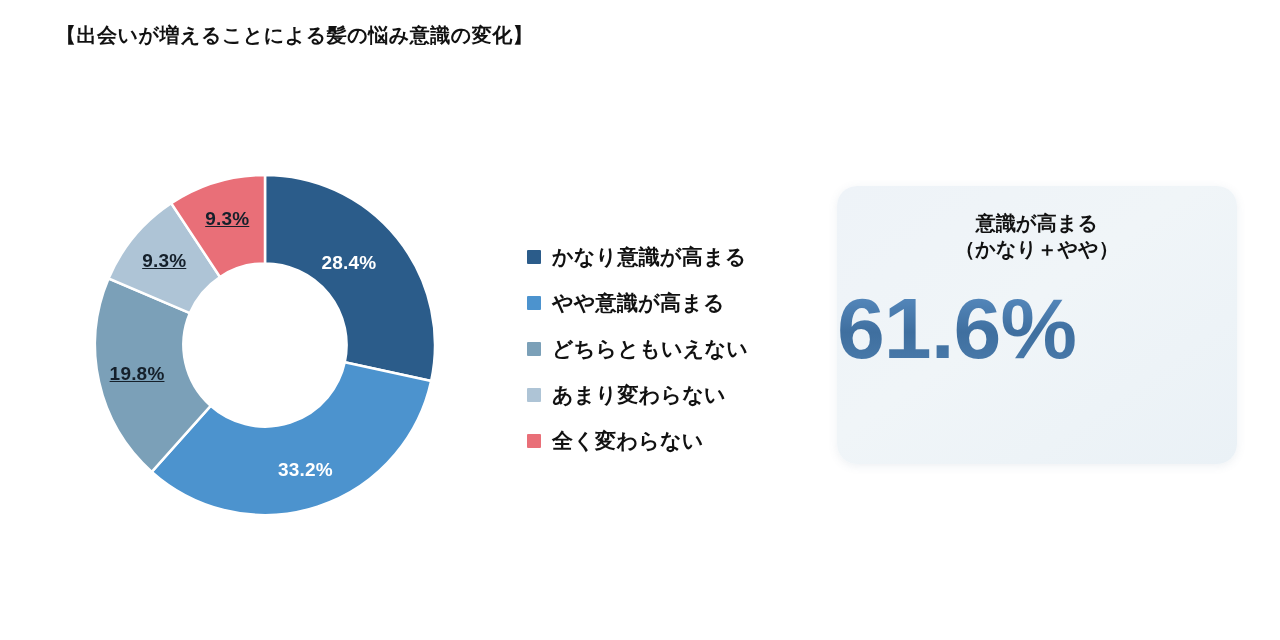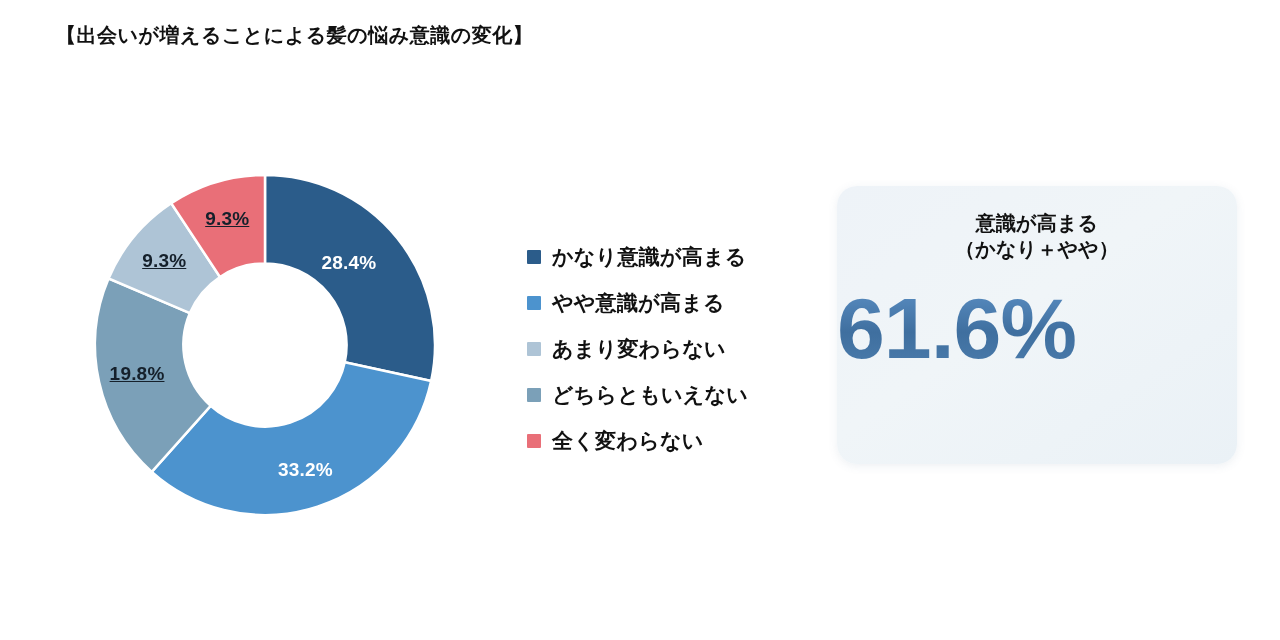--- a/index.html
+++ b/index.html
@@ -145,26 +145,26 @@
 <div id="legend">
     <div class="legend-row">
       <span class="legend-swatch" style="background: rgb(43, 92, 138);"></span>
       <span class="legend-label">かなり意識が高まる</span>
     </div>
     <div class="legend-row">
       <span class="legend-swatch" style="background: rgb(76, 147, 206);"></span>
       <span class="legend-label">やや意識が高まる</span>
     </div>
     <div class="legend-row">
+      <span class="legend-swatch" style="background: rgb(123, 160, 184);"></span>
+      <span class="legend-label">どちらともいえない</span>
+    </div>
+    <div class="legend-row">
       <span class="legend-swatch" style="background: rgb(174, 196, 214);"></span>
       <span class="legend-label">あまり変わらない</span>
-    </div>
-    <div class="legend-row">
-      <span class="legend-swatch" style="background: rgb(123, 160, 184);"></span>
-      <span class="legend-label">どちらともいえない</span>
     </div>
     <div class="legend-row">
       <span class="legend-swatch" style="background: rgb(233, 111, 120);"></span>
       <span class="legend-label">全く変わらない</span>
     </div>
   </div>
 
 <div id="highlight-card">
   <div id="card-caption">
     <span class="line1">意識が高まる</span>

